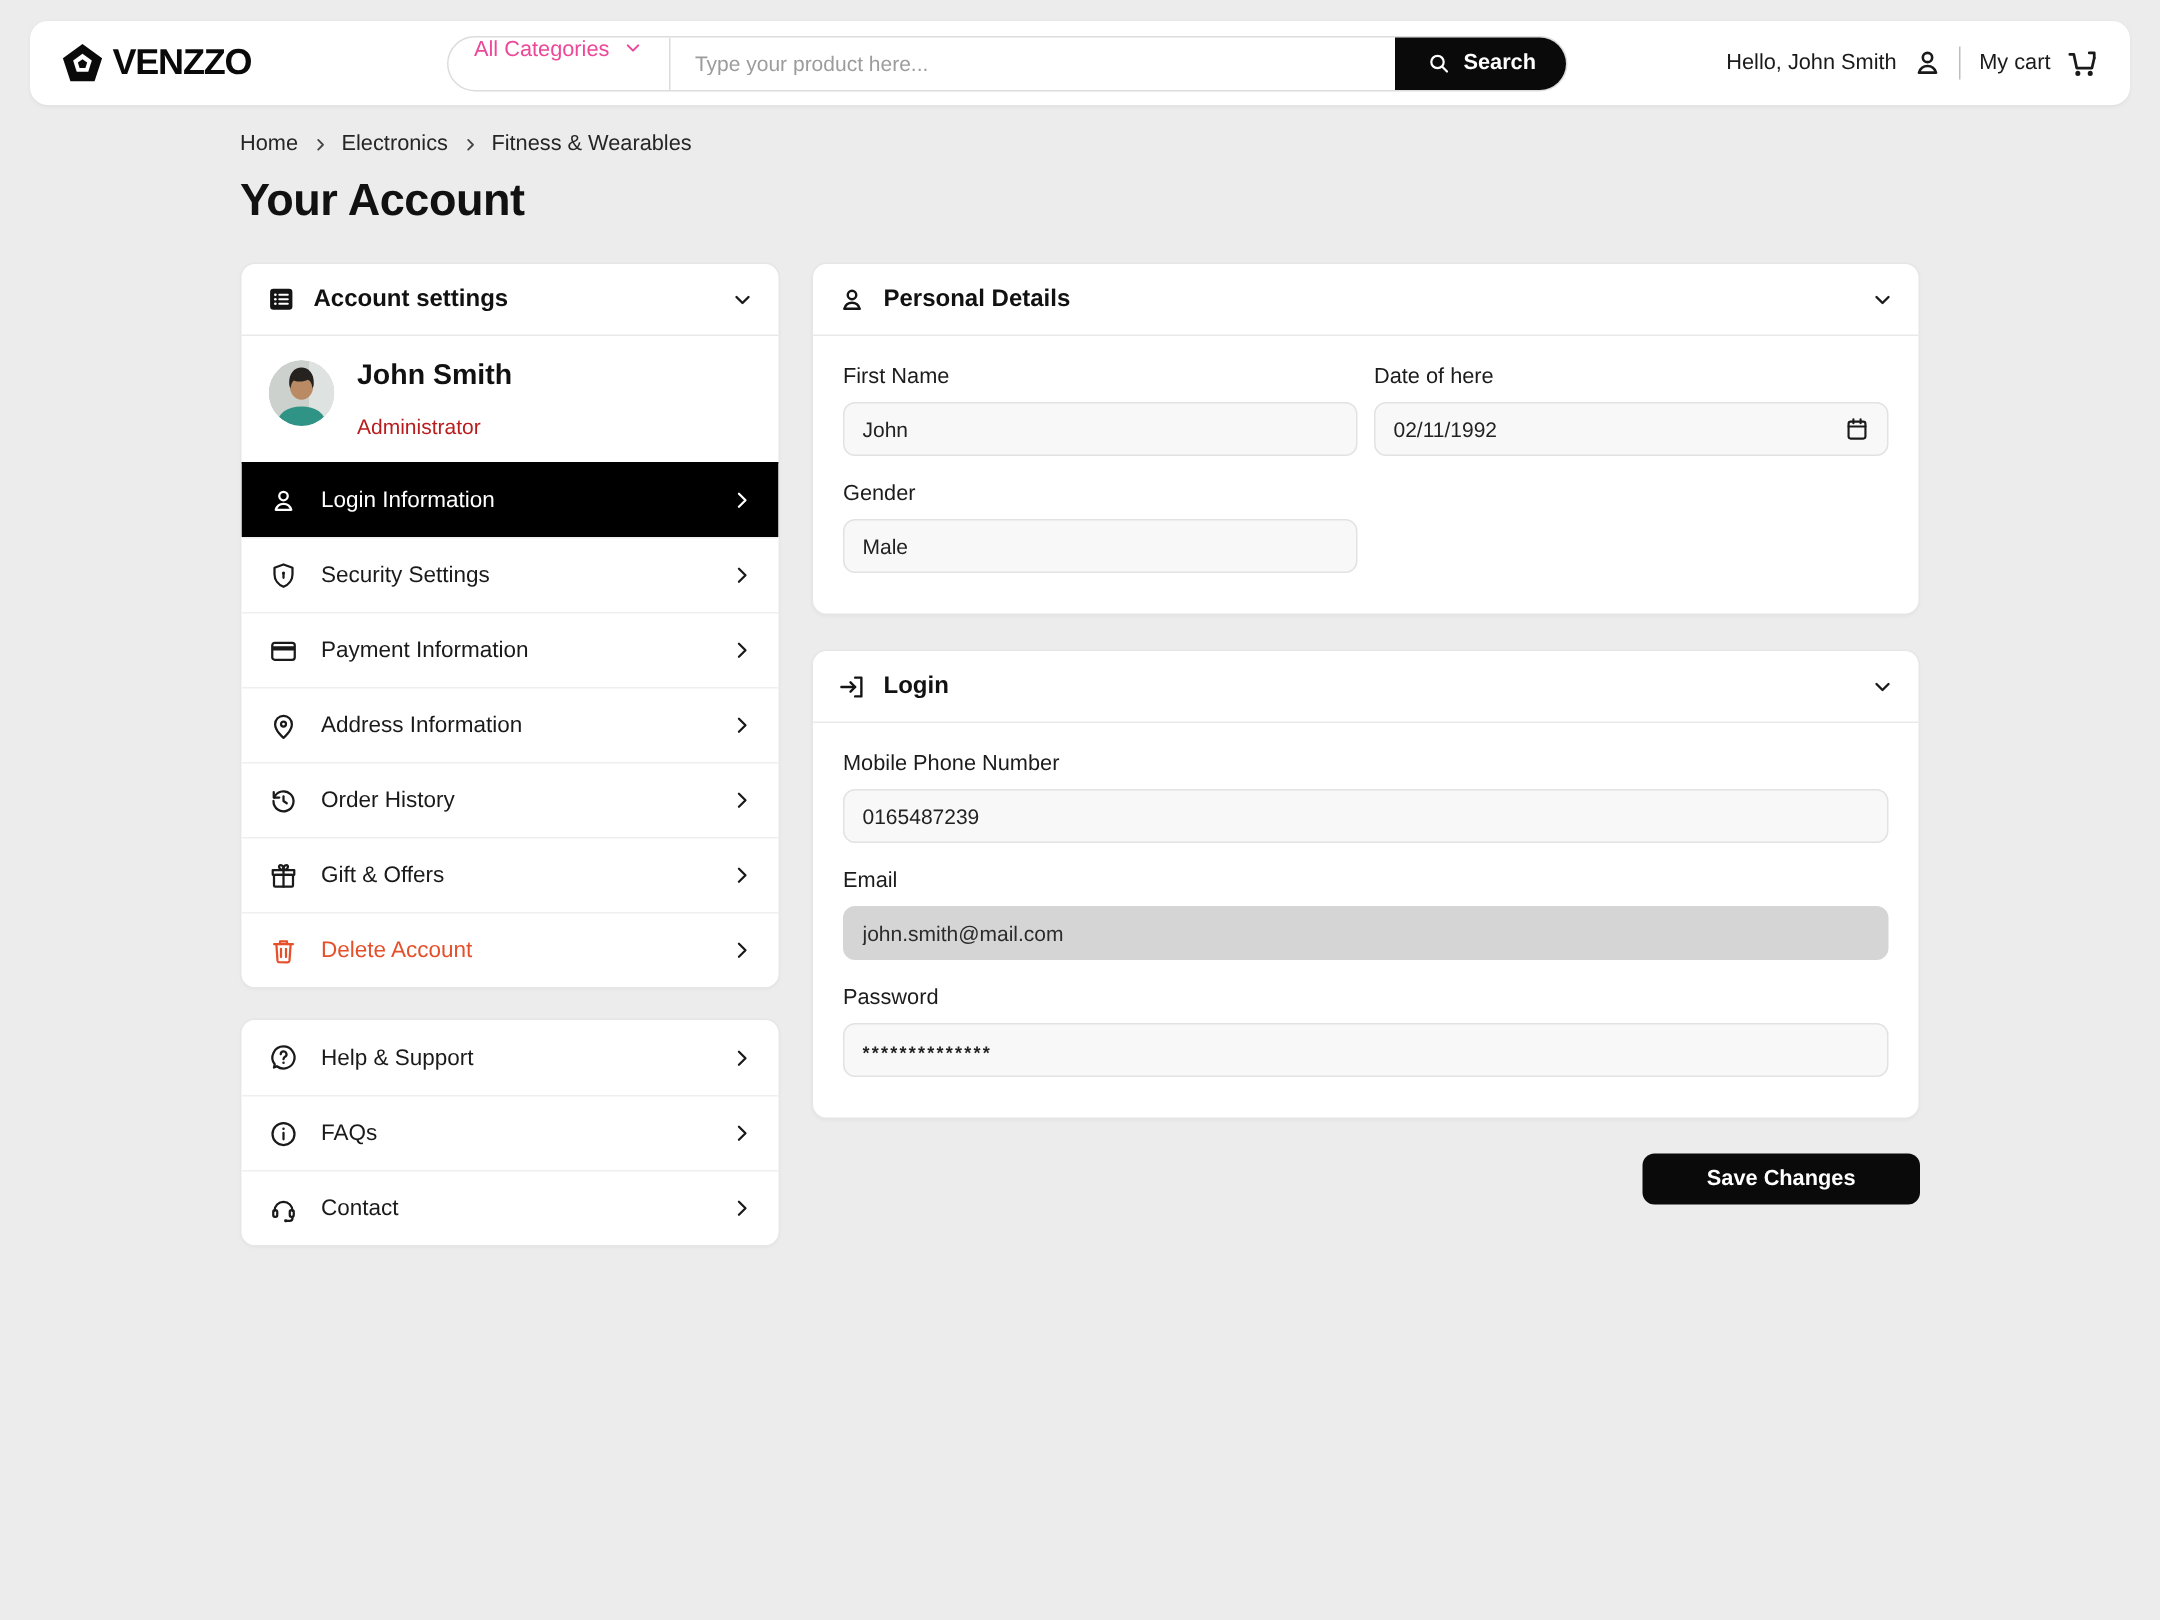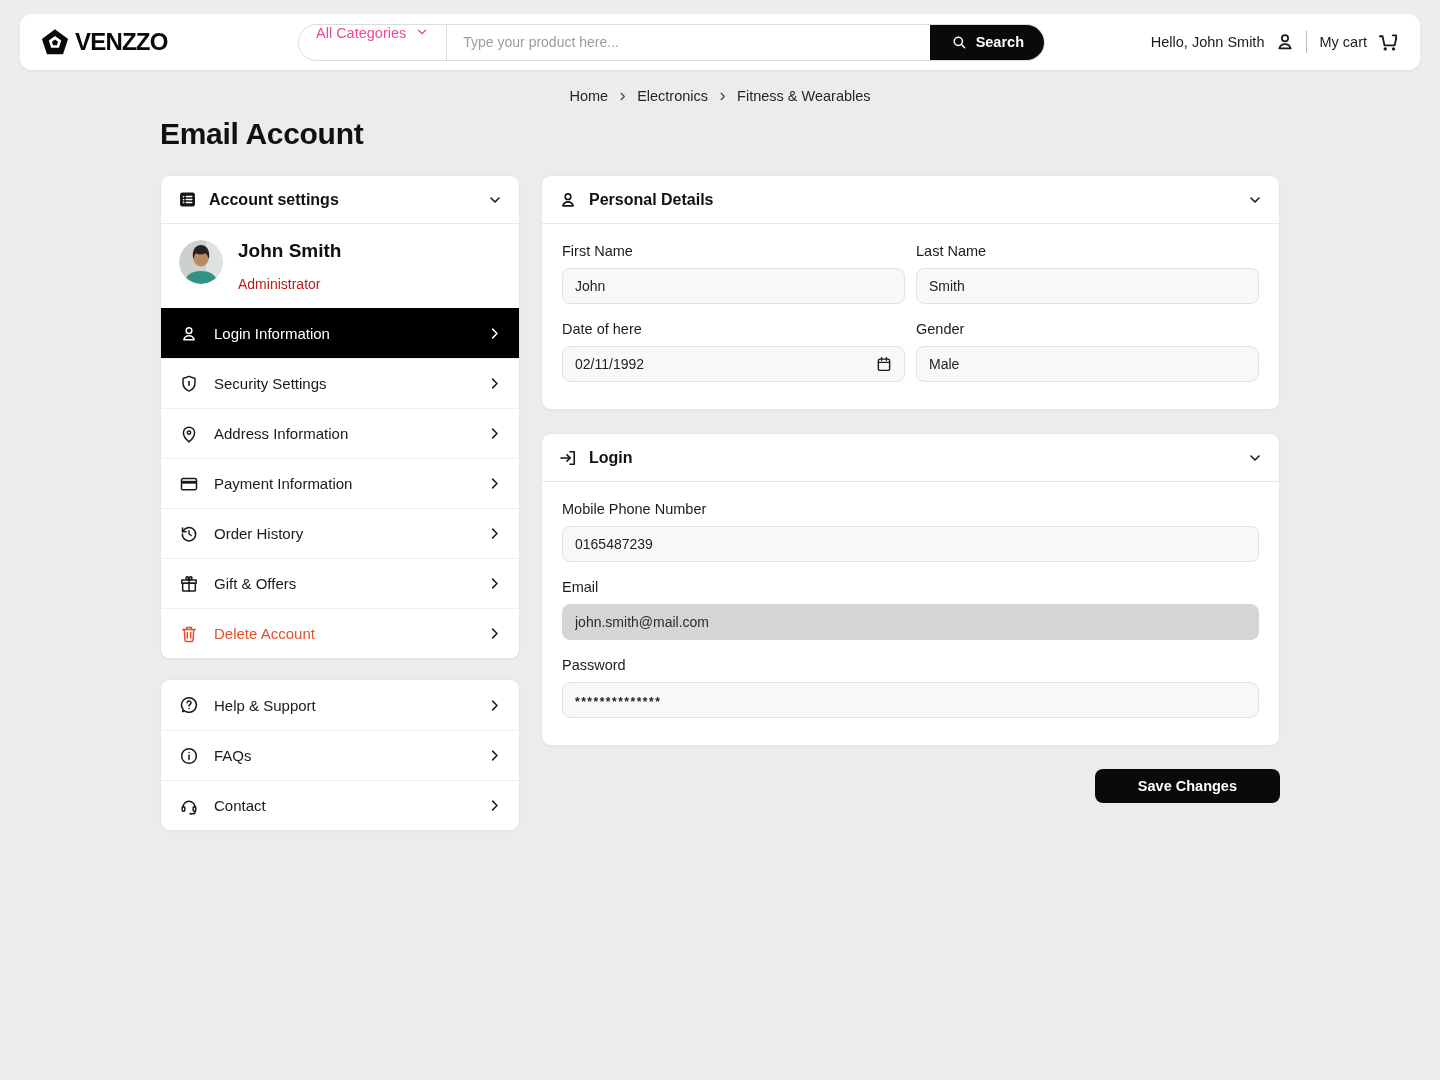--- a/index.html
+++ b/index.html
@@ -42,21 +42,21 @@
     font-size:14.5px; font-weight:700; cursor:pointer;
     border-radius:0 20px 20px 0; margin:-1px -1px -1px 0;
   }
   .header-right { margin-left:auto; display:flex; align-items:center; font-size:14.5px; }
   .greeting { margin-right:10px; cursor:pointer; }
   .hdr-divider { width:1px; height:22px; background:#bdbdbd; margin:0 12px 0 10px; }
   .cart-group { display:flex; align-items:center; gap:10px; cursor:pointer; }
 
   
   .content { position:absolute; left:160px; right:160px; top:88px; }
-  .breadcrumb { display:flex; align-items:center; gap:9px; font-size:14.5px; color:#262626;justify-content:center; }
+  .breadcrumb { display:flex; align-items:center; gap:9px; font-size:14.5px; color:#262626; }
   .crumb { cursor:pointer; }
   .crumb-sep { color:#444; display:flex; }
   .page-title { font-size:30px; font-weight:800; margin-top:13px; letter-spacing:-0.3px; color:#111; }
 
   .layout { display:flex; gap:21px; align-items:flex-start; margin-top:24px; }
 
   
   .card {
     background:#fff; border-radius:10px; border:1px solid #e6e6e6;
     box-shadow:0 1px 2px rgba(0,0,0,.03); overflow:hidden;
@@ -182,21 +182,21 @@
     </span>
     <span class="crumb">Electronics</span>
     <span class="crumb-sep">
       <svg width="11" height="11" viewBox="0 0 24 24" fill="none" stroke="currentColor" stroke-width="2.6" stroke-linecap="round" stroke-linejoin="round">
           <path d="M9 5l7 7-7 7"></path>
         </svg>
     </span>
     <span class="crumb">Fitness &amp; Wearables</span>
   </nav>
 
-  <h1 class="page-title">Email Account</h1>
+  <h1 class="page-title">Your Account</h1>
 
   <div class="layout">
 
     <aside class="sidebar">
 
       <div class="card">
         <div class="card-header">
           <span>
             <svg width="21" height="21" viewBox="0 0 24 24">
                 <rect x="3.5" y="4" width="17" height="16" rx="2.5" fill="#141414"></rect>
@@ -263,41 +263,41 @@
           <span>Security Settings</span>
           <span class="chev">
             <svg width="15" height="15" viewBox="0 0 24 24" fill="none" stroke="currentColor" stroke-width="2.4" stroke-linecap="round" stroke-linejoin="round">
                 <path d="M9 5l7 7-7 7"></path>
               </svg>
           </span>
         </div>
 
         <div class="menu-item">
           <span class="mi-icon">
-            <svg width="20" height="20" viewBox="0 0 24 24" fill="none" stroke="currentColor" stroke-width="1.8" stroke-linecap="round" stroke-linejoin="round">
-                <path d="M12 21.5s-6.7-5.6-6.7-11A6.7 6.7 0 0 1 12 3.8a6.7 6.7 0 0 1 6.7 6.7c0 5.4-6.7 11-6.7 11z"></path>
-                <circle cx="12" cy="10.4" r="2"></circle>
-              </svg>
-          </span>
-          <span>Address Information</span>
-          <span class="chev">
-            <svg width="15" height="15" viewBox="0 0 24 24" fill="none" stroke="currentColor" stroke-width="2.4" stroke-linecap="round" stroke-linejoin="round">
-                <path d="M9 5l7 7-7 7"></path>
-              </svg>
-          </span>
-        </div>
-
-        <div class="menu-item">
-          <span class="mi-icon">
             <svg width="20" height="20" viewBox="0 0 24 24" fill="none" stroke="currentColor" stroke-width="1.8" stroke-linejoin="round">
                 <rect x="3" y="5.5" width="18" height="13.5" rx="2"></rect>
                 <rect x="3.6" y="8.2" width="16.8" height="3.4" fill="currentColor" stroke="none"></rect>
               </svg>
           </span>
           <span>Payment Information</span>
+          <span class="chev">
+            <svg width="15" height="15" viewBox="0 0 24 24" fill="none" stroke="currentColor" stroke-width="2.4" stroke-linecap="round" stroke-linejoin="round">
+                <path d="M9 5l7 7-7 7"></path>
+              </svg>
+          </span>
+        </div>
+
+        <div class="menu-item">
+          <span class="mi-icon">
+            <svg width="20" height="20" viewBox="0 0 24 24" fill="none" stroke="currentColor" stroke-width="1.8" stroke-linecap="round" stroke-linejoin="round">
+                <path d="M12 21.5s-6.7-5.6-6.7-11A6.7 6.7 0 0 1 12 3.8a6.7 6.7 0 0 1 6.7 6.7c0 5.4-6.7 11-6.7 11z"></path>
+                <circle cx="12" cy="10.4" r="2"></circle>
+              </svg>
+          </span>
+          <span>Address Information</span>
           <span class="chev">
             <svg width="15" height="15" viewBox="0 0 24 24" fill="none" stroke="currentColor" stroke-width="2.4" stroke-linecap="round" stroke-linejoin="round">
                 <path d="M9 5l7 7-7 7"></path>
               </svg>
           </span>
         </div>
 
         <div class="menu-item">
           <span class="mi-icon">
             <svg width="20" height="20" viewBox="0 0 24 24" fill="none" stroke="currentColor" stroke-width="1.8" stroke-linecap="round" stroke-linejoin="round">
@@ -418,24 +418,20 @@
             <svg width="16" height="16" viewBox="0 0 24 24" fill="none" stroke="currentColor" stroke-width="2.4" stroke-linecap="round" stroke-linejoin="round">
                 <path d="M6 9l6 6 6-6"></path>
               </svg>
           </span>
         </div>
         <div class="panel-body">
           <div class="grid2">
             <div class="field">
               <label>First Name</label>
               <input class="input" value="John" style="">
-            </div>
-            <div class="field">
-              <label>Last Name</label>
-              <input class="input" value="Smith" style="">
             </div>
             <div class="field">
               <label>Date of here</label>
               <div class="input-wrap">
                 <input class="input" value="02/11/1992" style="">
                 <button class="cal-btn">
                   <span>
                     <svg width="18" height="18" viewBox="0 0 24 24" fill="none" stroke="currentColor" stroke-width="1.9" stroke-linecap="round" stroke-linejoin="round">
                         <rect x="4.5" y="5.5" width="15" height="15" rx="2"></rect>
                         <path d="M4.5 9.8h15"></path>

